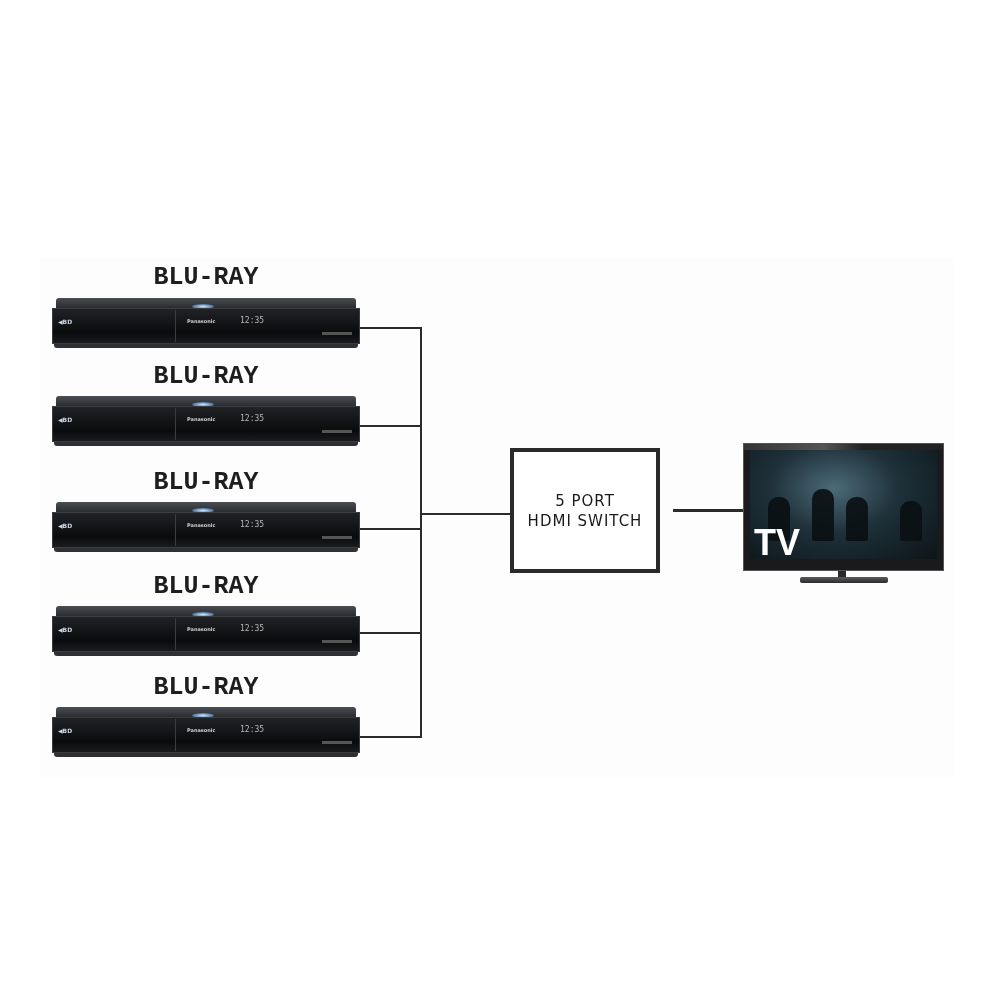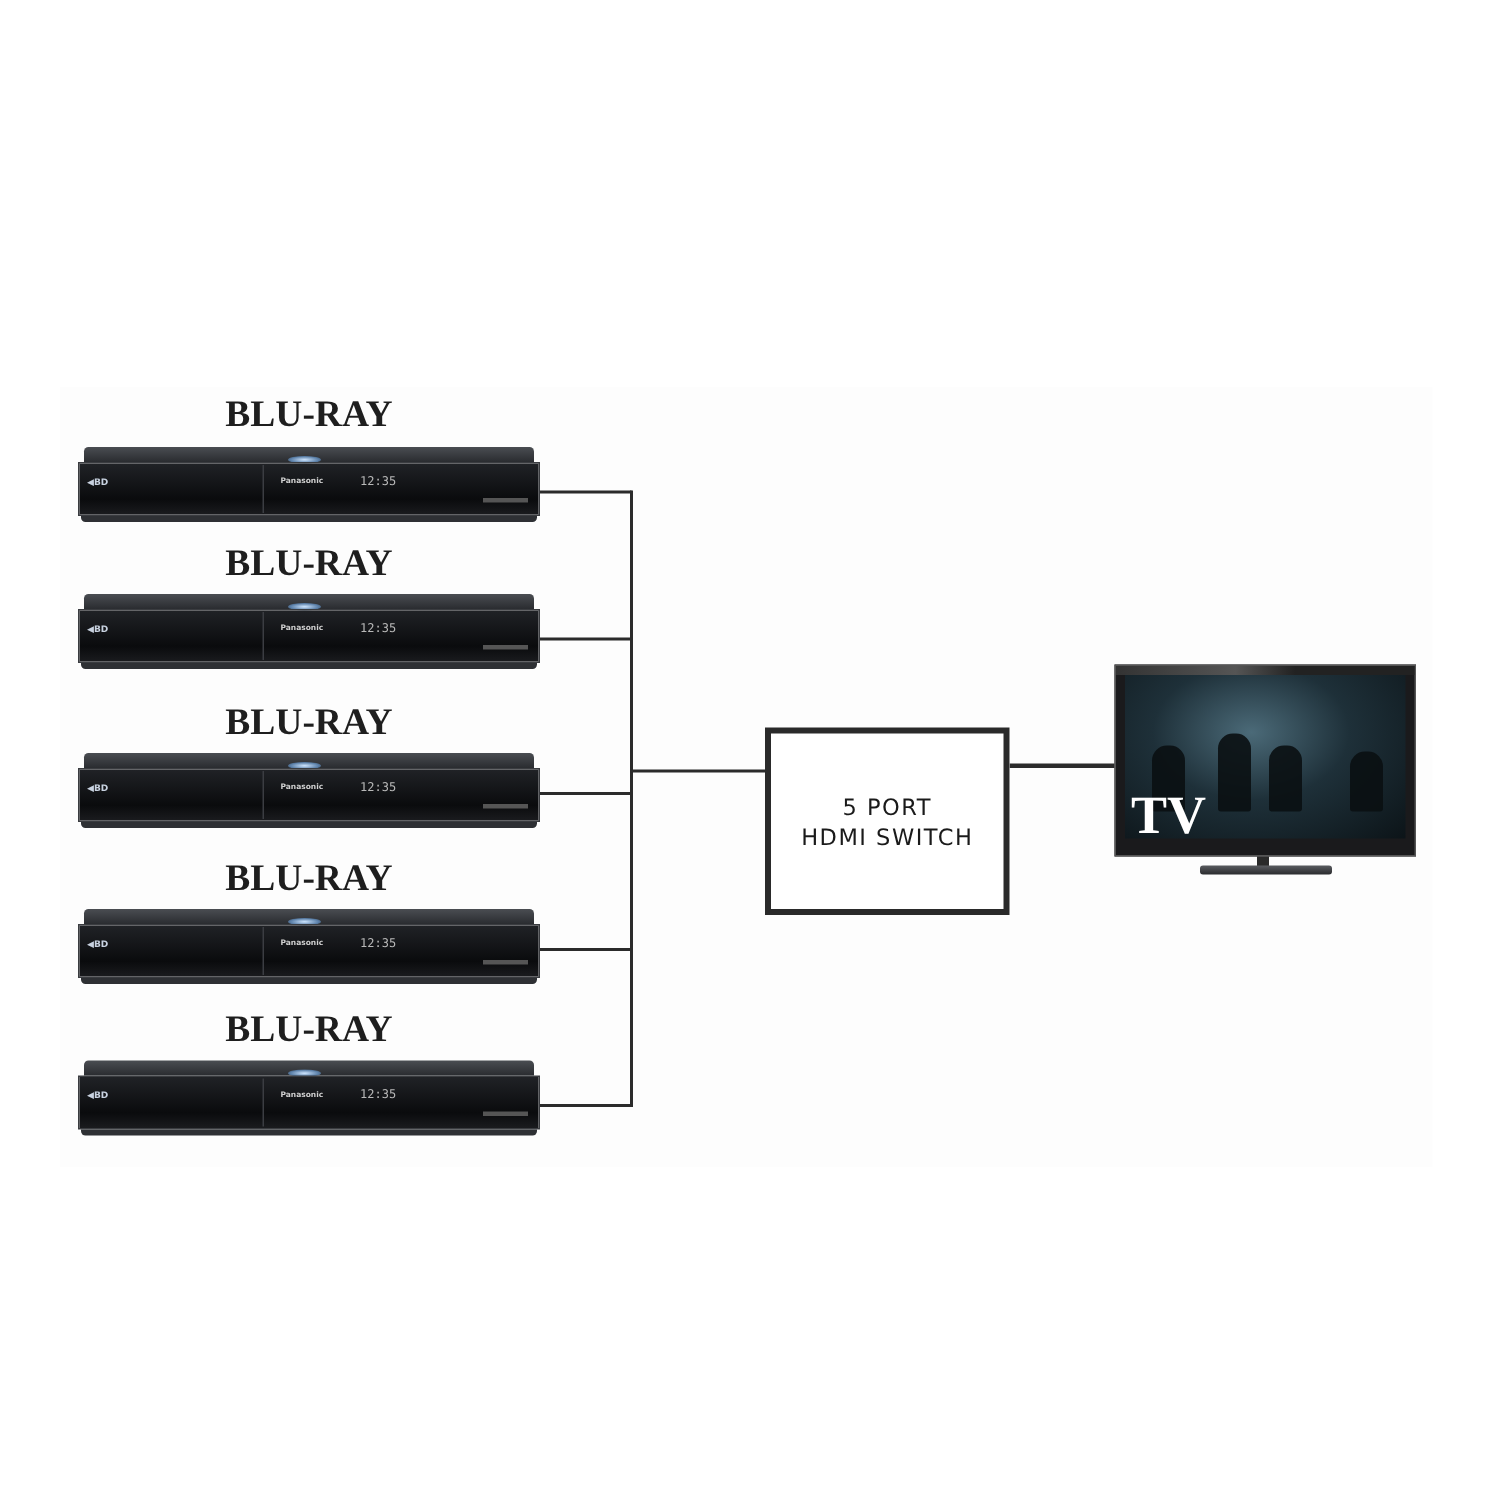--- a/index.html
+++ b/index.html
@@ -1,36 +1,36 @@
 <!DOCTYPE html>
 <html><head>
 <meta charset="utf-8">
 <style>
   html, body { margin:0; padding:0; background:#ffffff; }
   #canvas { position:relative; width:1001px; height:1001px; background:#ffffff; overflow:hidden; font-family:"DejaVu Sans", sans-serif; }
   .panel { position:absolute; left:40px; top:258px; width:915px; height:520px; background:#fdfdfd; }
-  .label { position:absolute; font-family:Liberation Serif, serif; font-weight:bold; font-size:25px; color:#1e1e1e; letter-spacing:0px; text-align:center; width:240px; }
+  .label { position:absolute; font-family:Liberation Mono, monospace; font-weight:bold; font-size:25px; color:#1e1e1e; letter-spacing:0px; text-align:center; width:240px; }
   .player { position:absolute; left:52px; width:308px; height:50px;border-radius:16px; }
   .player .top { position:absolute; left:4px; right:4px; top:0; height:10px; background:linear-gradient(#4a4d52,#2a2c30); border-radius:3px 3px 0 0; }
   .player .glow { position:absolute; left:140px; top:6px; width:22px; height:5px; background:radial-gradient(#cfe6ff,#5a7fa8 60%,transparent); border-radius:50%; }
   .player .body { position:absolute; left:0; right:0; top:10px; height:36px; background:linear-gradient(#202226,#0a0b0d 70%,#1a1b1e); border:1px solid #3a3c40; box-sizing:border-box; }
   .player .divider { position:absolute; left:123px; top:12px; width:1px; height:32px; background:#3b3d42; }
   .player .bd-logo { position:absolute; left:6px; top:20px; font-size:6px; color:#c8d2e0; font-weight:bold; }
   .player .brand { position:absolute; left:135px; top:20px; font-size:5px; color:#d0d0d0; font-weight:bold; }
   .player .display { position:absolute; left:188px; top:18px; font-size:8px; color:#b8b8b8; font-family:"DejaVu Sans Mono", monospace; }
   .player .model { position:absolute; right:8px; top:34px; width:30px; height:3px; background:#555; }
   .player .base { position:absolute; left:2px; right:2px; top:46px; height:4px; background:#2e3034; border-radius:0 0 3px 3px; }
   .line-h { position:absolute; height:1.5px; background:#2b2b2b; }
   .line-v { position:absolute; width:1.5px; background:#2b2b2b; }
-  .switch { position:absolute; left:510px; top:448px; width:163px; height:125px; border:4px solid #2a2a2a; box-sizing:border-box; background:#ffffff; display:flex; flex-direction:column; align-items:center; justify-content:center;margin-top:37px; }
+  .switch { position:absolute; left:510px; top:448px; width:150px; height:125px; border:4px solid #2a2a2a; box-sizing:border-box; background:#ffffff; display:flex; flex-direction:column; align-items:center; justify-content:center; }
   .switch span { font-size:15px; color:#1a1a1a; letter-spacing:1px; line-height:20px; font-family:"DejaVu Sans", sans-serif; }
   .tv { position:absolute; left:743px; top:443px; width:201px; height:128px; background:#1a1a1c; border:1px solid #555; box-sizing:border-box; }
   .tv .screen { position:absolute; left:6px; top:6px; right:6px; bottom:11px; background:radial-gradient(ellipse at 45% 35%, #4b6a78 0%, #1e3039 45%, #0c1418 100%); overflow:hidden; }
   .tv .screen .fig { position:absolute; bottom:18px; width:22px; height:44px; background:#0a0f12; border-radius:10px 10px 2px 2px; opacity:0.9; }
-  .tv .tvlabel { position:absolute; left:10px; top:78px; font-size:36px; font-weight:bold; color:#ffffff; font-family:Liberation Serif, serif; }
+  .tv .tvlabel { position:absolute; left:10px; top:78px; font-size:36px; font-weight:bold; color:#ffffff; font-family:Liberation Sans, sans-serif; }
   .tv .sheen { position:absolute; left:0; top:0; width:100%; height:6px; background:linear-gradient(90deg,#333 0%,#555 40%,#222 60%); }
   .stand-neck { position:absolute; left:838px; top:571px; width:8px; height:7px; background:#2a2a2a; }
   .stand-base { position:absolute; left:800px; top:577px; width:88px; height:6px; background:linear-gradient(#5a5c60,#2a2b2e); border-radius:2px; }
 </style>
 </head>
 <body>
 
 <div id="canvas">
   <div class="panel"></div>
 

